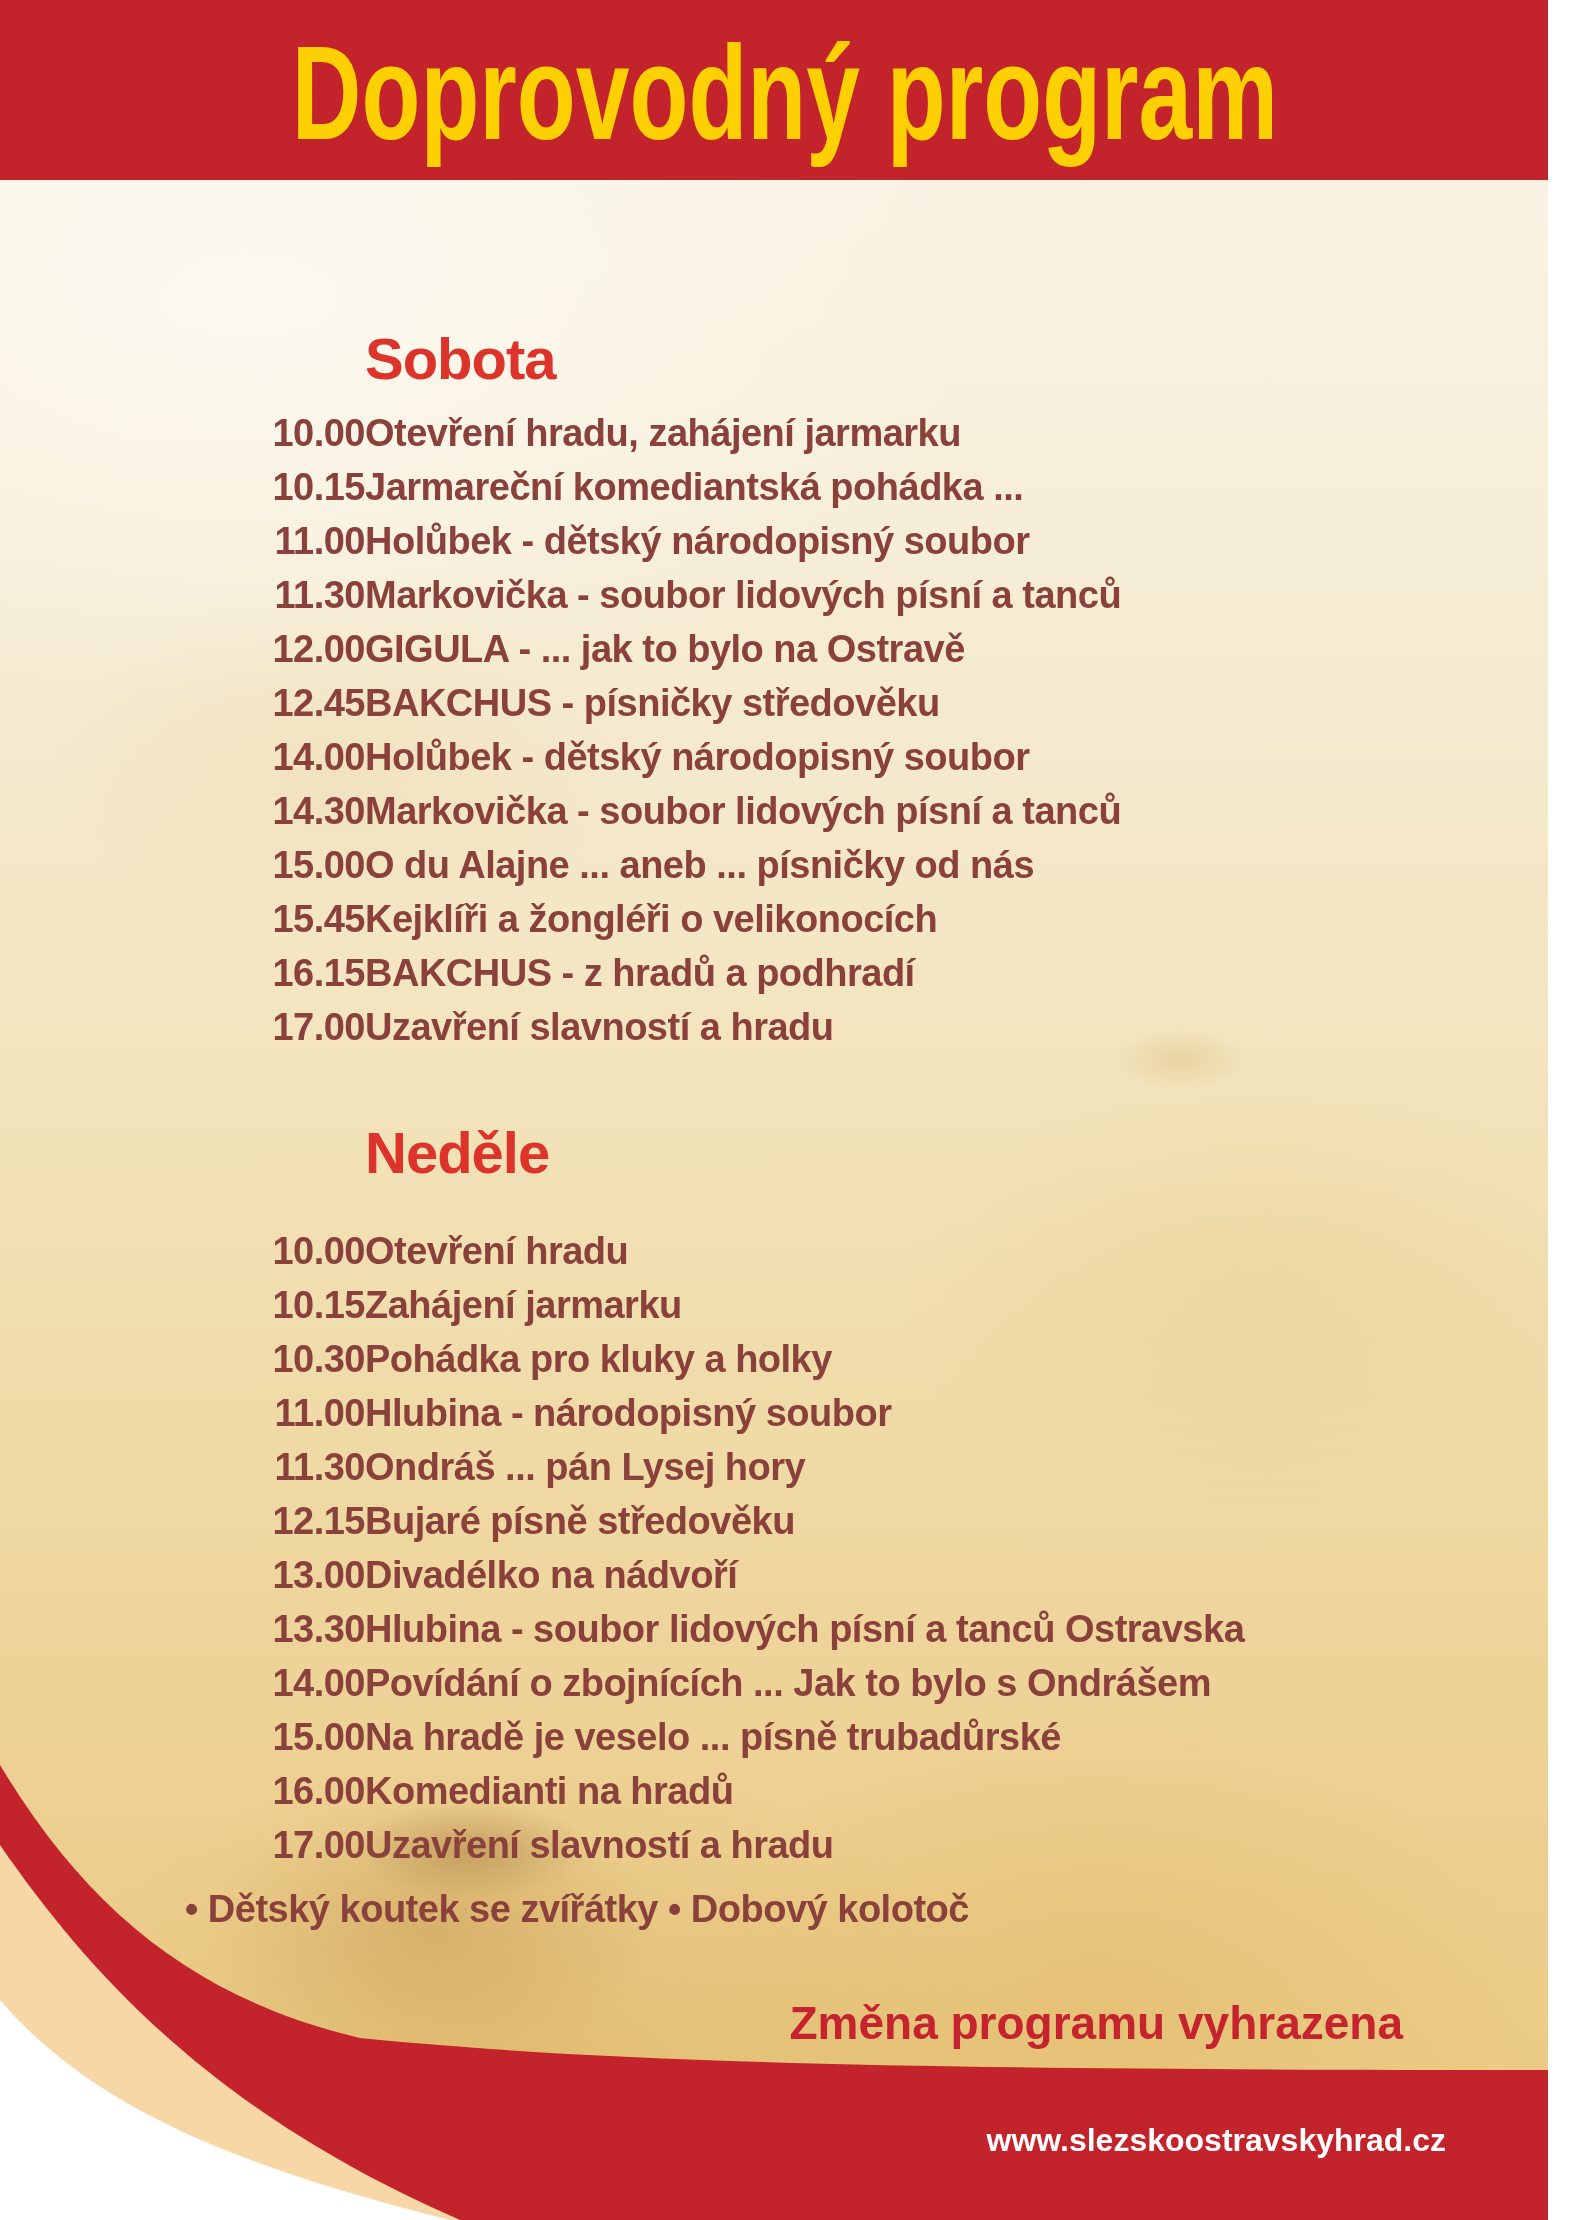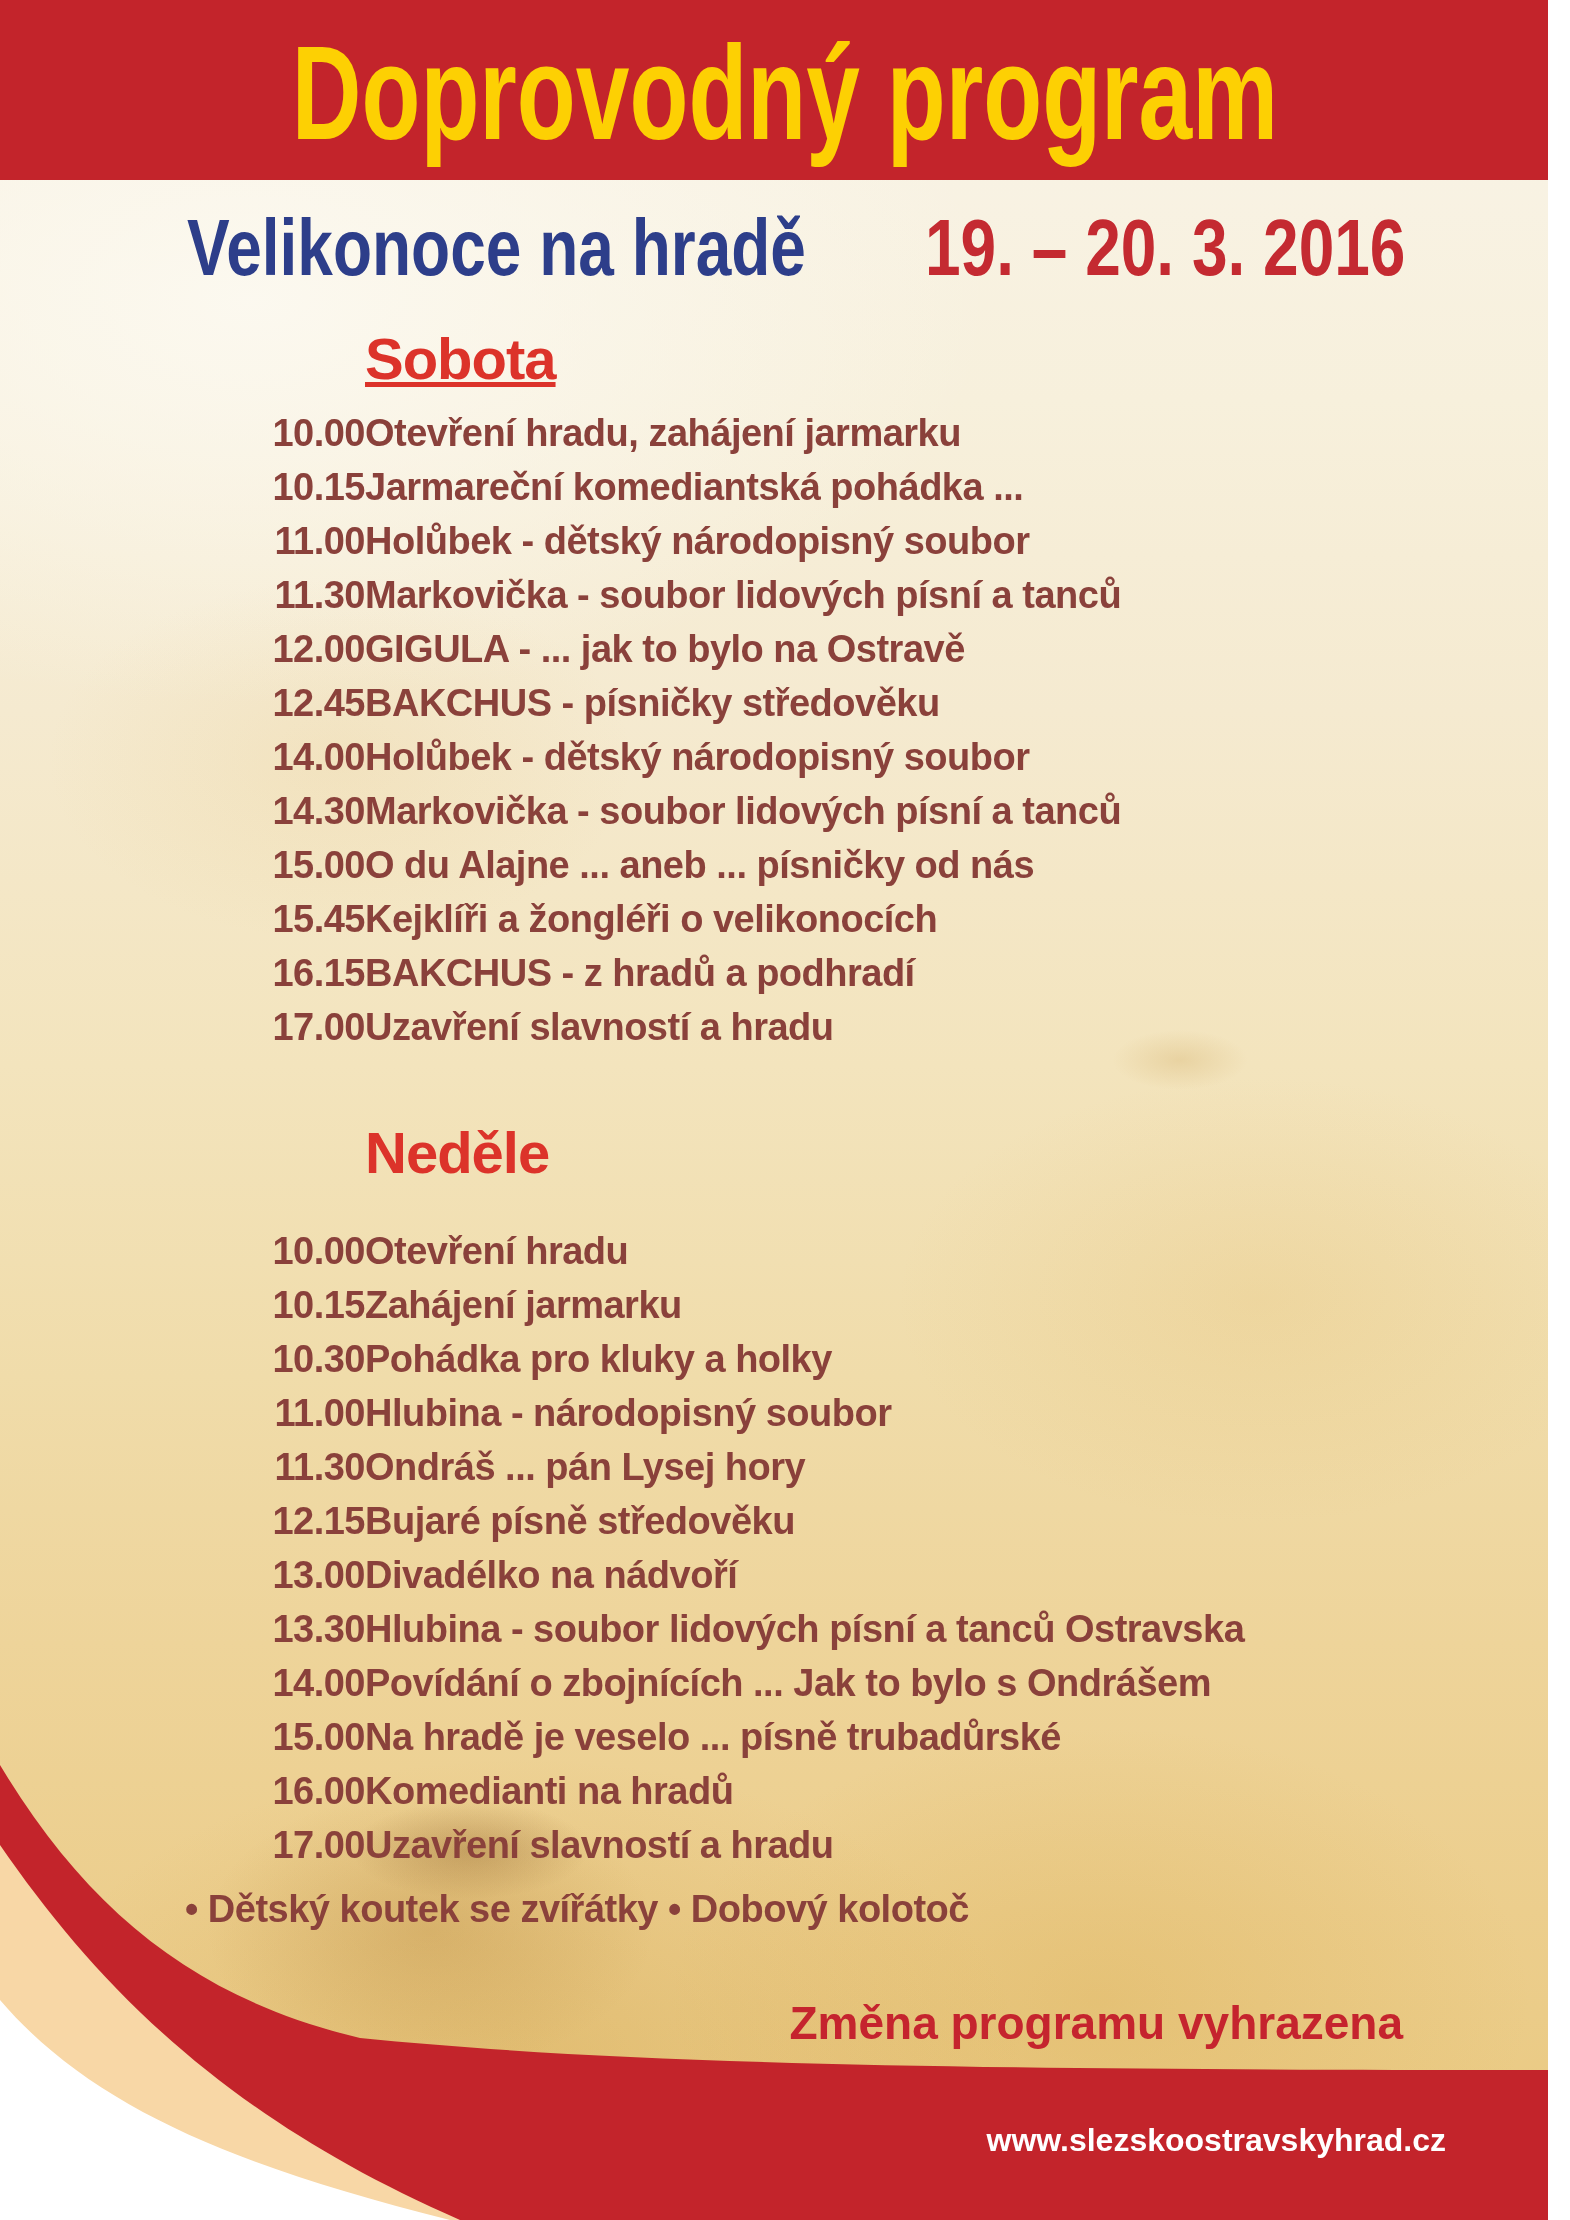--- a/index.html
+++ b/index.html
@@ -38,21 +38,21 @@
   }
   .subtitle-date{
     position:absolute;left:925px;top:0;
     font-size:80px;color:#c42a31;
     transform:scaleX(.8);transform-origin:0 50%;
   }
   .day-heading{
     position:absolute;left:365px;
     font-size:58px;line-height:58px;color:#dc332a;letter-spacing:-1px;
   }
-  #sobota-heading{top:330px;text-decoration:underline;}
+  #sobota-heading{top:330px;}
   #nedele-heading{top:1124px;}
   .schedule{position:absolute;left:185px;width:1260px;}
   #sobota-list{top:406px;}
   #nedele-list{top:1224px;}
   .row{height:54px;line-height:54px;white-space:nowrap;}
   .time{display:inline-block;width:180px;font-size:38px;color:#8a413b;letter-spacing:-0.5px;text-align:right;}
   .desc{display:inline-block;font-size:38px;color:#8a413b;letter-spacing:-0.5px;}
   .extras-line{
     position:absolute;left:185px;top:1852px;height:54px;line-height:54px;
     font-size:38px;color:#8a413b;letter-spacing:-0.5px;white-space:nowrap;margin-top:30px;
@@ -69,24 +69,20 @@
 </style>
 </head>
 <body>
 
 <div class="page">
 
   <div class="band-top">
     <span class="title-text">Doprovodný program</span>
   </div>
 
-  <div class="subtitle-row">
-    <span class="subtitle-text">Velikonoce na hradě</span>
-    <span class="subtitle-date">19. – 20. 3. 2016</span>
-  </div>
 
   <div class="day-heading" id="sobota-heading">Sobota</div>
   <div class="schedule" id="sobota-list">
     <div class="row"><span class="time">10.00</span><span class="desc">Otevření hradu, zahájení jarmarku</span></div>
     <div class="row"><span class="time">10.15</span><span class="desc">Jarmareční komediantská pohádka ...</span></div>
     <div class="row"><span class="time">11.00</span><span class="desc">Holůbek - dětský národopisný soubor</span></div>
     <div class="row"><span class="time">11.30</span><span class="desc">Markovička - soubor lidových písní a tanců</span></div>
     <div class="row"><span class="time">12.00</span><span class="desc">GIGULA - ... jak to bylo na Ostravě</span></div>
     <div class="row"><span class="time">12.45</span><span class="desc">BAKCHUS - písničky středověku</span></div>
     <div class="row"><span class="time">14.00</span><span class="desc">Holůbek - dětský národopisný soubor</span></div>

